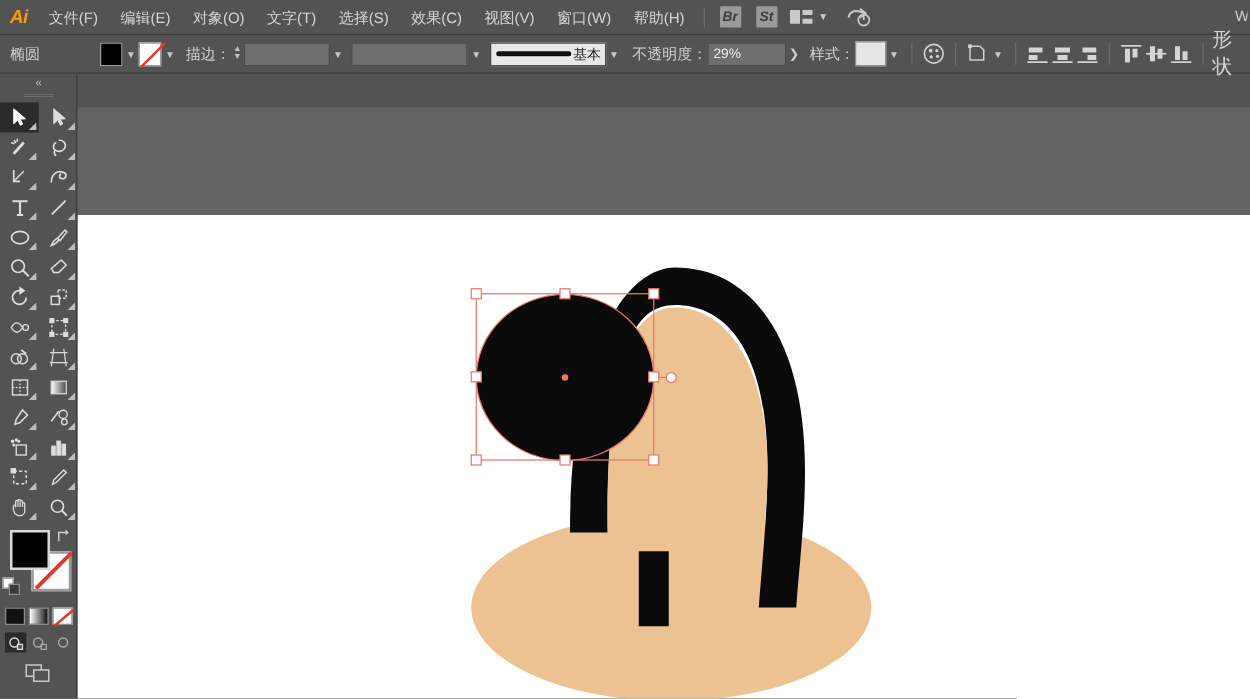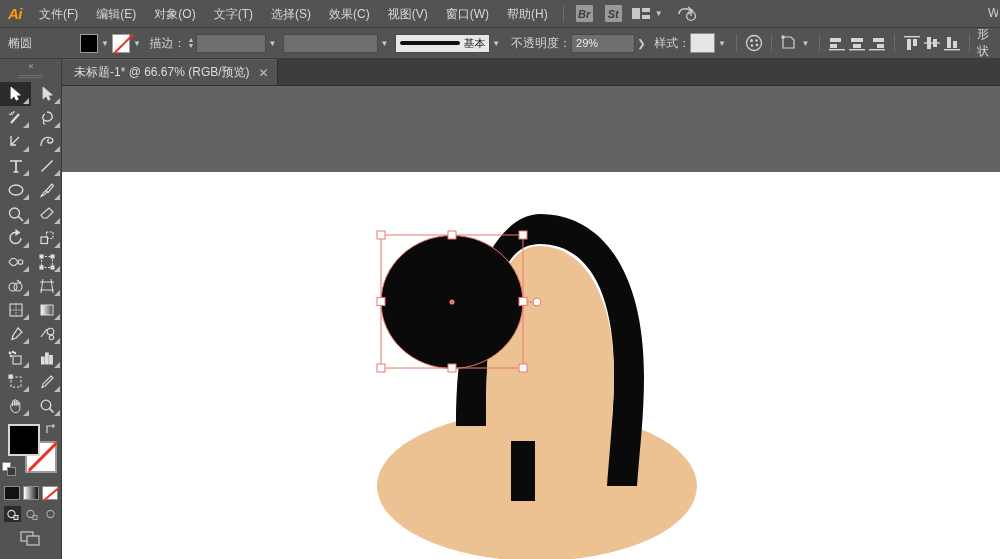--- a/index.html
+++ b/index.html
@@ -81,21 +81,21 @@
     position:absolute; left:4px; top:50%; margin-top:-2px; width:60px; height:4px;
     background:#111; border-radius:2px;
   }
   .opacity-field {
     width:66px; height:19px; background:#6e6e6e; border:1px solid #4a4a4a;
     display:flex; align-items:center; padding-left:4px; font-size:11px; color:#ececec;
   }
   .arrow-btn { width:14px; text-align:center; font-size:10px; color:#cfcfcf; }
   .style-box { width:26px; height:20px; background:#e6e6e6; border:1px solid #8d8d8d; }
   .icn { width:20px; height:20px; display:inline-block; vertical-align:middle; }
-  .cb-right-label { font-size:12px; color:#d2d2d2; }
+  .cb-right-label { font-size:16px; color:#d2d2d2; }
 
   
   .tabbar {
     position:absolute; left:62px; top:59px; width:938px; height:27px;
     background:#3d3d3d; border-bottom:1px solid #2e2e2e; display:flex; align-items:flex-end;
   }
   .doctab {
     height:26px; background:#535353; display:flex; align-items:center;
     padding:0 8px 0 12px; font-size:12px; color:#dcdcdc; border-right:1px solid #2e2e2e;
     border-top:1px solid #5d5d5d;
@@ -562,26 +562,20 @@
     </div>
 
     <div class="screenmode">
       <svg width="26" height="18" viewBox="0 0 26 18">
         <rect x="3" y="3" width="12" height="9" stroke="#c9c9c9" stroke-width="1.2" fill="none"></rect>
         <rect x="9" y="7" width="12" height="9" stroke="#c9c9c9" stroke-width="1.2" fill="#535353"></rect>
       </svg>
     </div>
   </div>
 
-  <div class="tabbar">
-    <div class="doctab">
-      <span>未标题-1* @ 66.67% (RGB/预览)</span>
-      <span class="tab-close">✕</span>
-    </div>
-  </div>
 
   <div class="canvaswrap">
     <div class="artboard"></div>
 
     <svg class="art" viewBox="0 0 938 473">
 
       <ellipse cx="475" cy="400" rx="160" ry="75" fill="#edc292"></ellipse>
 
       <rect x="430" y="270" width="90" height="110" fill="#edc292"></rect>
 

